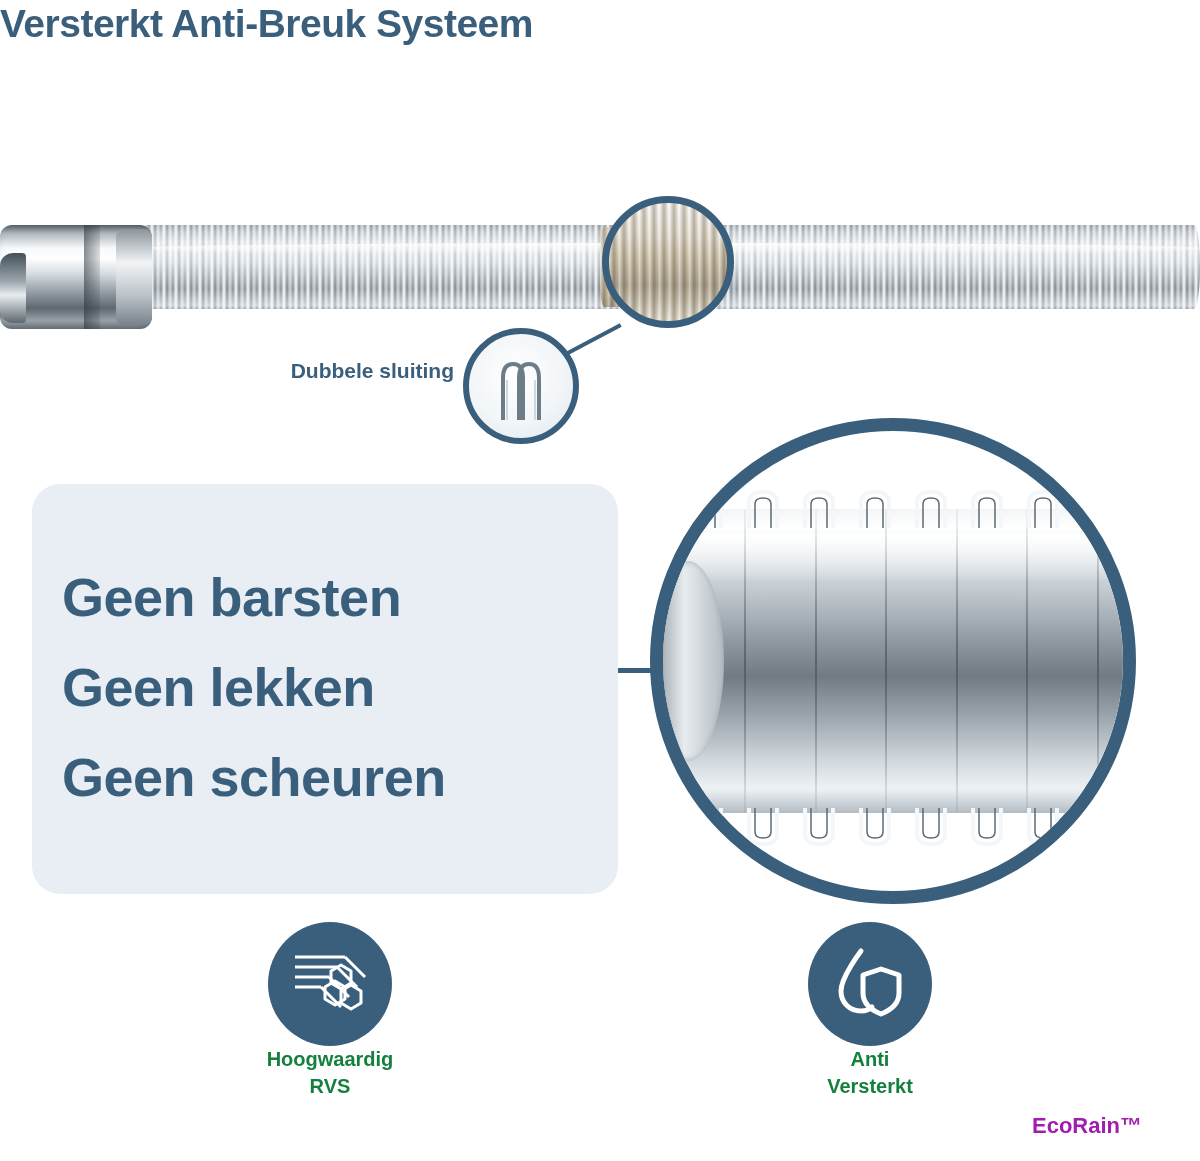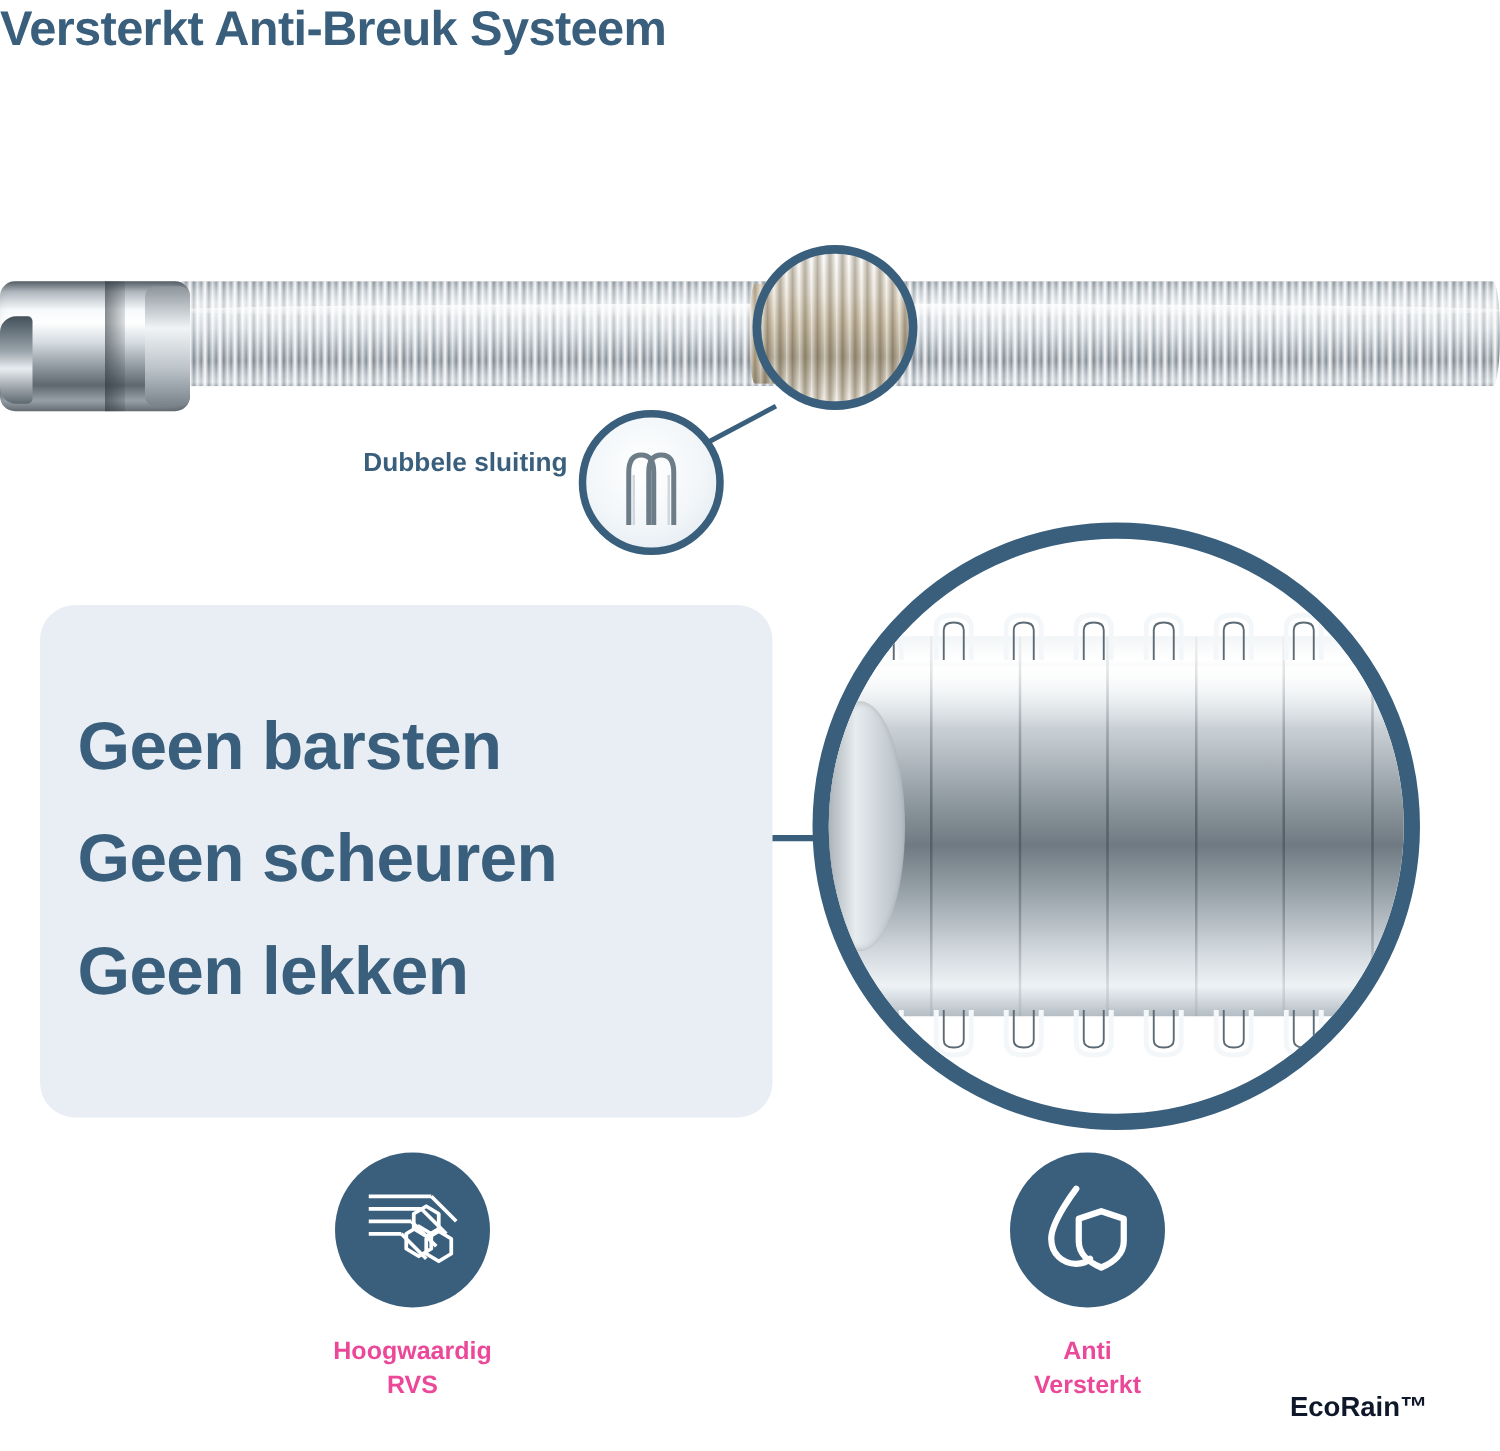--- a/index.html
+++ b/index.html
@@ -287,35 +287,34 @@
   .feature-circle {
     width: 124px;
     height: 124px;
     border-radius: 50%;
     background: #3a5f7d;
     display: flex;
     align-items: center;
     justify-content: center;
   }
   .feature-label {
-    margin-top: 22px;
     text-align: center;
     font-size: 20px;
     line-height: 27px;
     font-weight: bold;
-    color: #ec4899;
+    color: #15803d;
   }
 
   .brand {
     position: absolute;
     right: 58px;
     bottom: 22px;
     font-size: 22px;
     font-weight: bold;
-    color: #0f172a;
+    color: #a21caf;
   }
 </style>
 </head>
 <body>
 
 <div class="headline">Versterkt Anti-Breuk Systeem</div>
 
 <div class="hose-wrap">
   <div class="hose-body"></div>
   <div class="hose-joint"></div>
@@ -341,22 +340,22 @@
   </svg>
 </div>
 
 <div class="label-dubbele">
   <div>Dubbele sluiting</div>
 </div>
 
 <div class="claim-panel"></div>
 <div class="claim-text">
   <div>Geen barsten</div>
+  <div>Geen lekken</div>
   <div>Geen scheuren</div>
-  <div>Geen lekken</div>
 </div>
 <div class="pointer-line"></div>
 
 <div class="zoom-big">
   <div class="zoom-inner">
     <div class="zoom-shine"></div>
     <div class="zoom-rib" style="left:20%;"></div>
     <div class="zoom-rib" style="left:33%;"></div>
     <div class="zoom-rib" style="left:46%;"></div>
     <div class="zoom-rib" style="left:59%;"></div>

